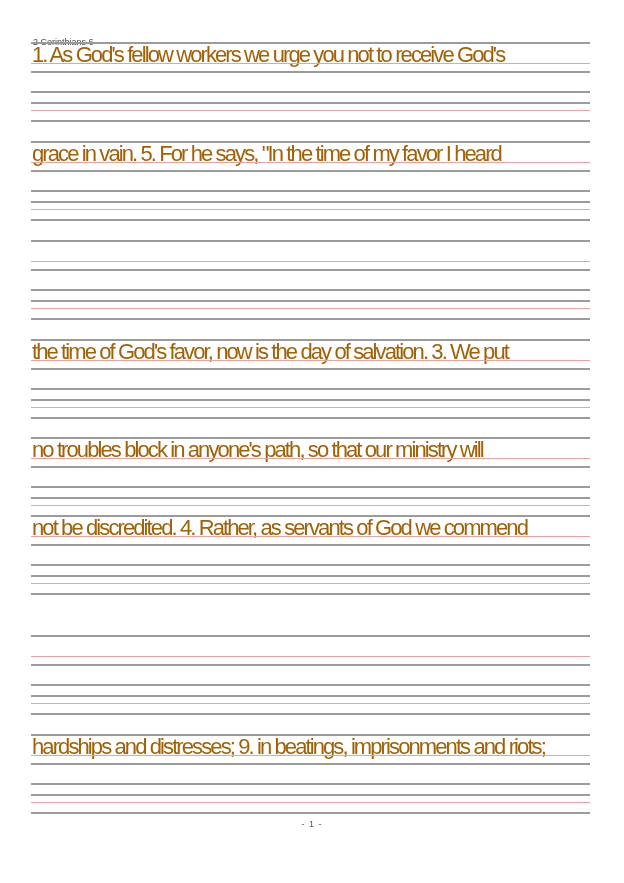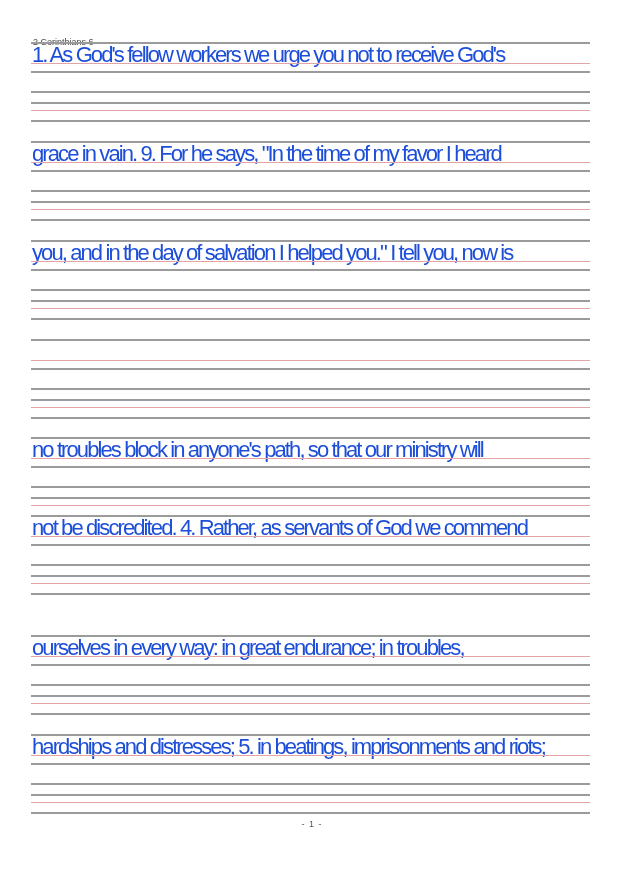--- a/index.html
+++ b/index.html
@@ -30,21 +30,21 @@
   }
   .rl {
     position: absolute; left: 0; right: 0;
     height: 1px; background: #e2a4a4;
   }
   .txt {
     position: absolute; left: 1px; top: 1px;
     white-space: nowrap;
     font-size: 22px; line-height: 24px;
     letter-spacing: -1.9px;
-    color: #1d4ed8;
+    color: #a16207;
   }
   .footer {
     position: absolute;
     top: 819px; left: 0; width: 100%;
     text-align: center;
     font-size: 9px; color: #555555;
     letter-spacing: 1px;
   }
 </style>
 </head>
@@ -60,42 +60,42 @@
     <div class="rl" style="top:21px"></div>
     <div class="gl" style="top:29px"></div>
     <div class="gl" style="top:49px"></div>
     <div class="gl" style="top:60px"></div>
     <div class="rl" style="top:68px"></div>
     <div class="gl" style="top:78px"></div>
   </div>
 
   <div class="unit" style="top:141px">
     <div class="gl" style="top:0"></div>
-    <div class="txt">grace in vain. 9. For he says, "In the time of my favor I heard</div>
+    <div class="txt">grace in vain. 5. For he says, "In the time of my favor I heard</div>
     <div class="rl" style="top:21px"></div>
     <div class="gl" style="top:29px"></div>
     <div class="gl" style="top:49px"></div>
     <div class="gl" style="top:60px"></div>
     <div class="rl" style="top:68px"></div>
     <div class="gl" style="top:78px"></div>
   </div>
 
   <div class="unit" style="top:240px">
     <div class="gl" style="top:0"></div>
-    <div class="txt">you, and in the day of salvation I helped you." I tell you, now is</div>
     <div class="rl" style="top:21px"></div>
     <div class="gl" style="top:29px"></div>
     <div class="gl" style="top:49px"></div>
     <div class="gl" style="top:60px"></div>
     <div class="rl" style="top:68px"></div>
     <div class="gl" style="top:78px"></div>
   </div>
 
   <div class="unit" style="top:339px">
     <div class="gl" style="top:0"></div>
+    <div class="txt">the time of God's favor, now is the day of salvation. 3. We put</div>
     <div class="rl" style="top:21px"></div>
     <div class="gl" style="top:29px"></div>
     <div class="gl" style="top:49px"></div>
     <div class="gl" style="top:60px"></div>
     <div class="rl" style="top:68px"></div>
     <div class="gl" style="top:78px"></div>
   </div>
 
   <div class="unit" style="top:437px">
     <div class="gl" style="top:0"></div>
@@ -114,32 +114,31 @@
     <div class="rl" style="top:21px"></div>
     <div class="gl" style="top:29px"></div>
     <div class="gl" style="top:49px"></div>
     <div class="gl" style="top:60px"></div>
     <div class="rl" style="top:68px"></div>
     <div class="gl" style="top:78px"></div>
   </div>
 
   <div class="unit" style="top:635px">
     <div class="gl" style="top:0"></div>
-    <div class="txt">ourselves in every way: in great endurance; in troubles,</div>
     <div class="rl" style="top:21px"></div>
     <div class="gl" style="top:29px"></div>
     <div class="gl" style="top:49px"></div>
     <div class="gl" style="top:60px"></div>
     <div class="rl" style="top:68px"></div>
     <div class="gl" style="top:78px"></div>
   </div>
 
   <div class="unit" style="top:734px">
     <div class="gl" style="top:0"></div>
-    <div class="txt">hardships and distresses; 5. in beatings, imprisonments and riots;</div>
+    <div class="txt">hardships and distresses; 9. in beatings, imprisonments and riots;</div>
     <div class="rl" style="top:21px"></div>
     <div class="gl" style="top:29px"></div>
     <div class="gl" style="top:49px"></div>
     <div class="gl" style="top:60px"></div>
     <div class="rl" style="top:68px"></div>
     <div class="gl" style="top:78px"></div>
   </div>
 
   <div class="footer">- 1 -</div>
 

